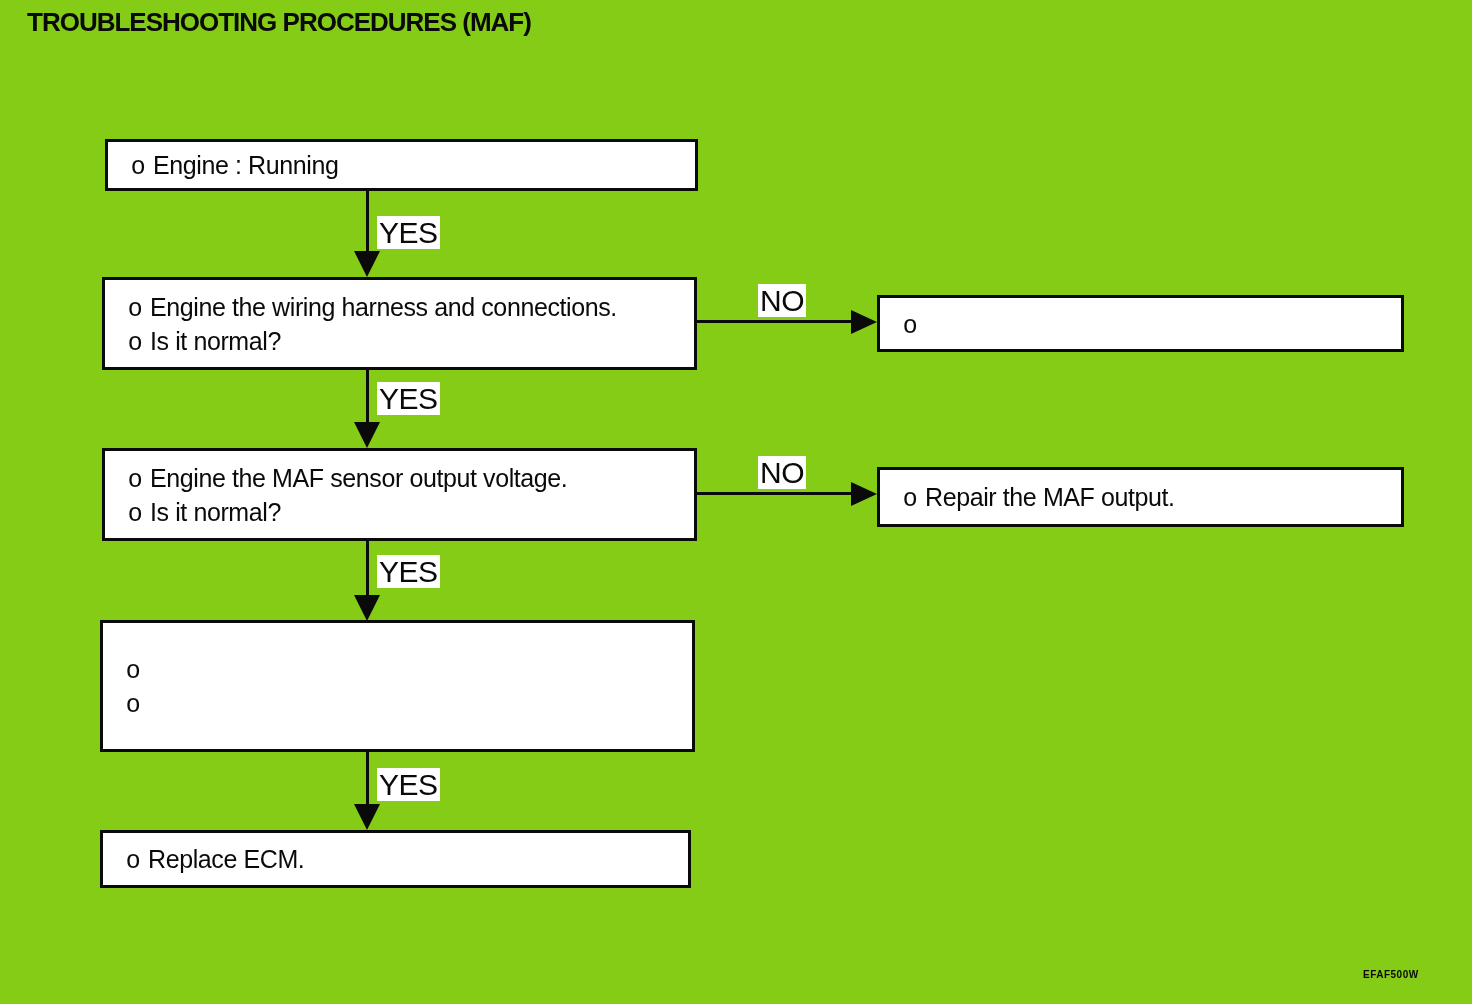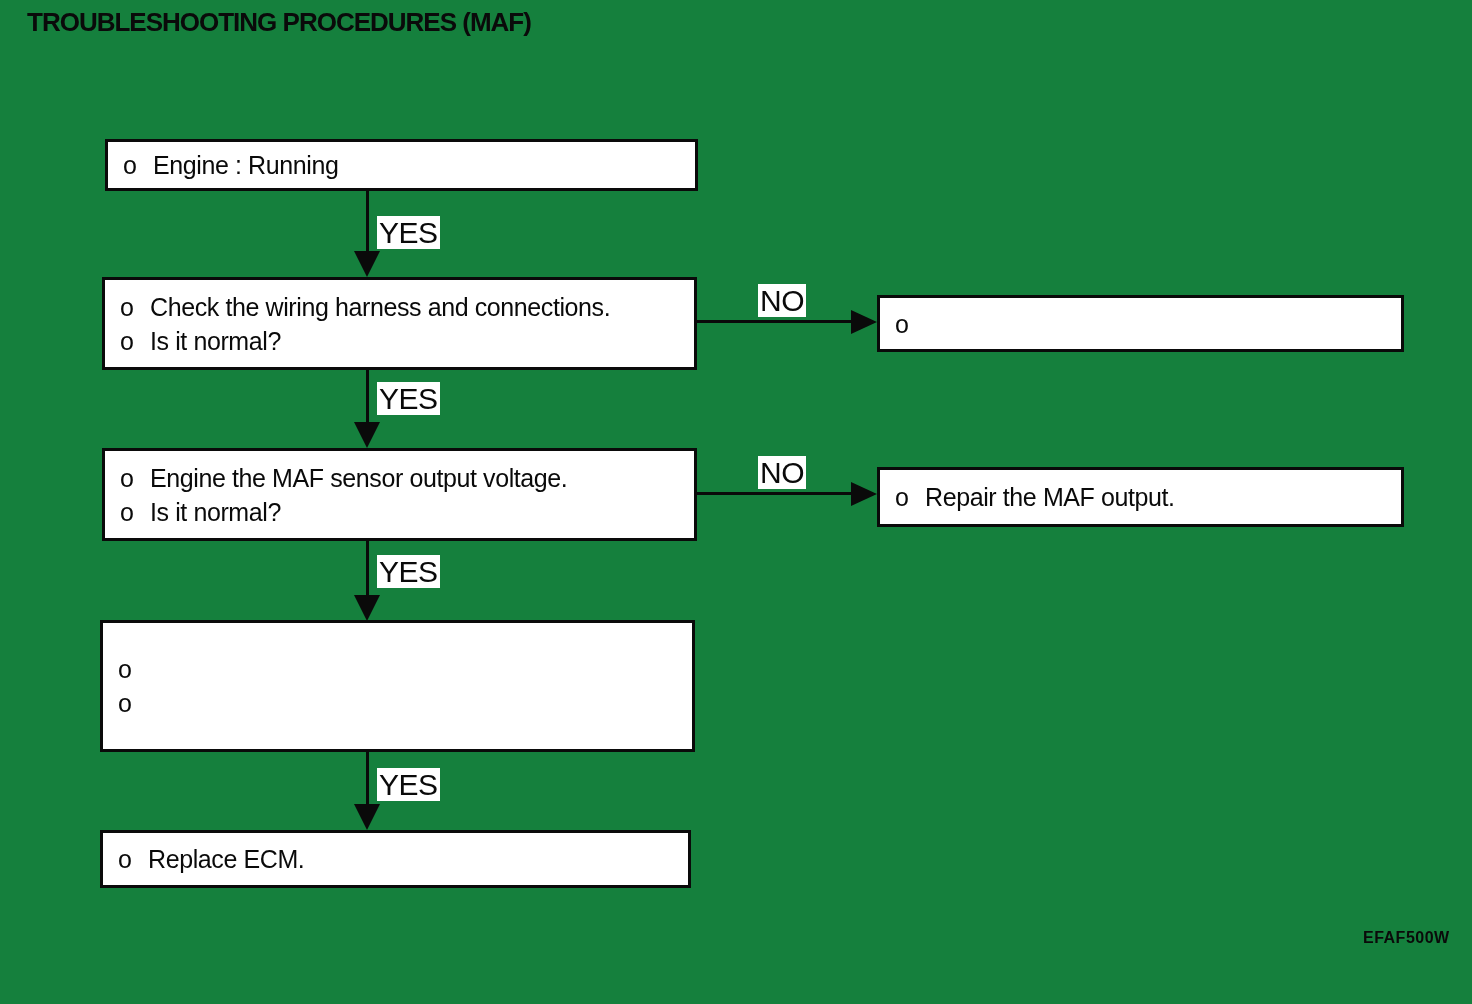--- a/index.html
+++ b/index.html
@@ -6,22 +6,23 @@
   html, body { background: #ffffff; }
   body {
     width: 1472px; height: 1004px;
     font-family: "Liberation Sans", sans-serif;
     color: #0a0a0a;
     -webkit-font-smoothing: antialiased;
   }
   .page {
     position: relative;
     width: 1472px; height: 1004px;
-    background: #15803d;
+    background: #84cc16;
     overflow: hidden;
+    text-align: center;
   }
   .page-title {
     position: absolute;
     left: 27px; top: 7px;
     font-size: 26px;
     font-weight: bold;
     letter-spacing: -1px;
     white-space: nowrap;
   }
   .node {
@@ -60,22 +61,22 @@
   .edge-label {
     position: absolute;
     font-size: 30px;
     letter-spacing: -0.5px;
     line-height: 1.1;
     background: #ffffff;
     padding: 0 2px;
   }
   .figure-code {
     position: absolute;
-    left: 1363px; top: 929px;
-    font-size: 16px;
+    left: 1363px; top: 969px;
+    font-size: 10px;
     font-weight: bold;
     letter-spacing: 0.5px;
   }
 </style>
 </head>
 <body>
 
 <div class="page">
 
   <div class="page-title">TROUBLESHOOTING PROCEDURES (MAF)</div>
@@ -90,21 +91,21 @@
   </div>
 
   <div class="vline" style="left:366px; top:191px; height:62px;"></div>
   <div class="arrow-down" style="left:354px; top:251px;"></div>
   <div class="edge-label" style="left:377px; top:216px;">YES</div>
 
   <div class="node" style="left:102px; top:277px; width:595px; height:93px;">
     <div class="item">
       <span class="bullet">o</span>
       <span class="text">
-          <span>Check the wiring harness and connections.</span>
+          <span>Engine the wiring harness and connections.</span>
         </span>
     </div>
     <div class="item">
       <span class="bullet">o</span>
       <span class="text">
           <span>Is it normal?</span>
         </span>
     </div>
   </div>
 

